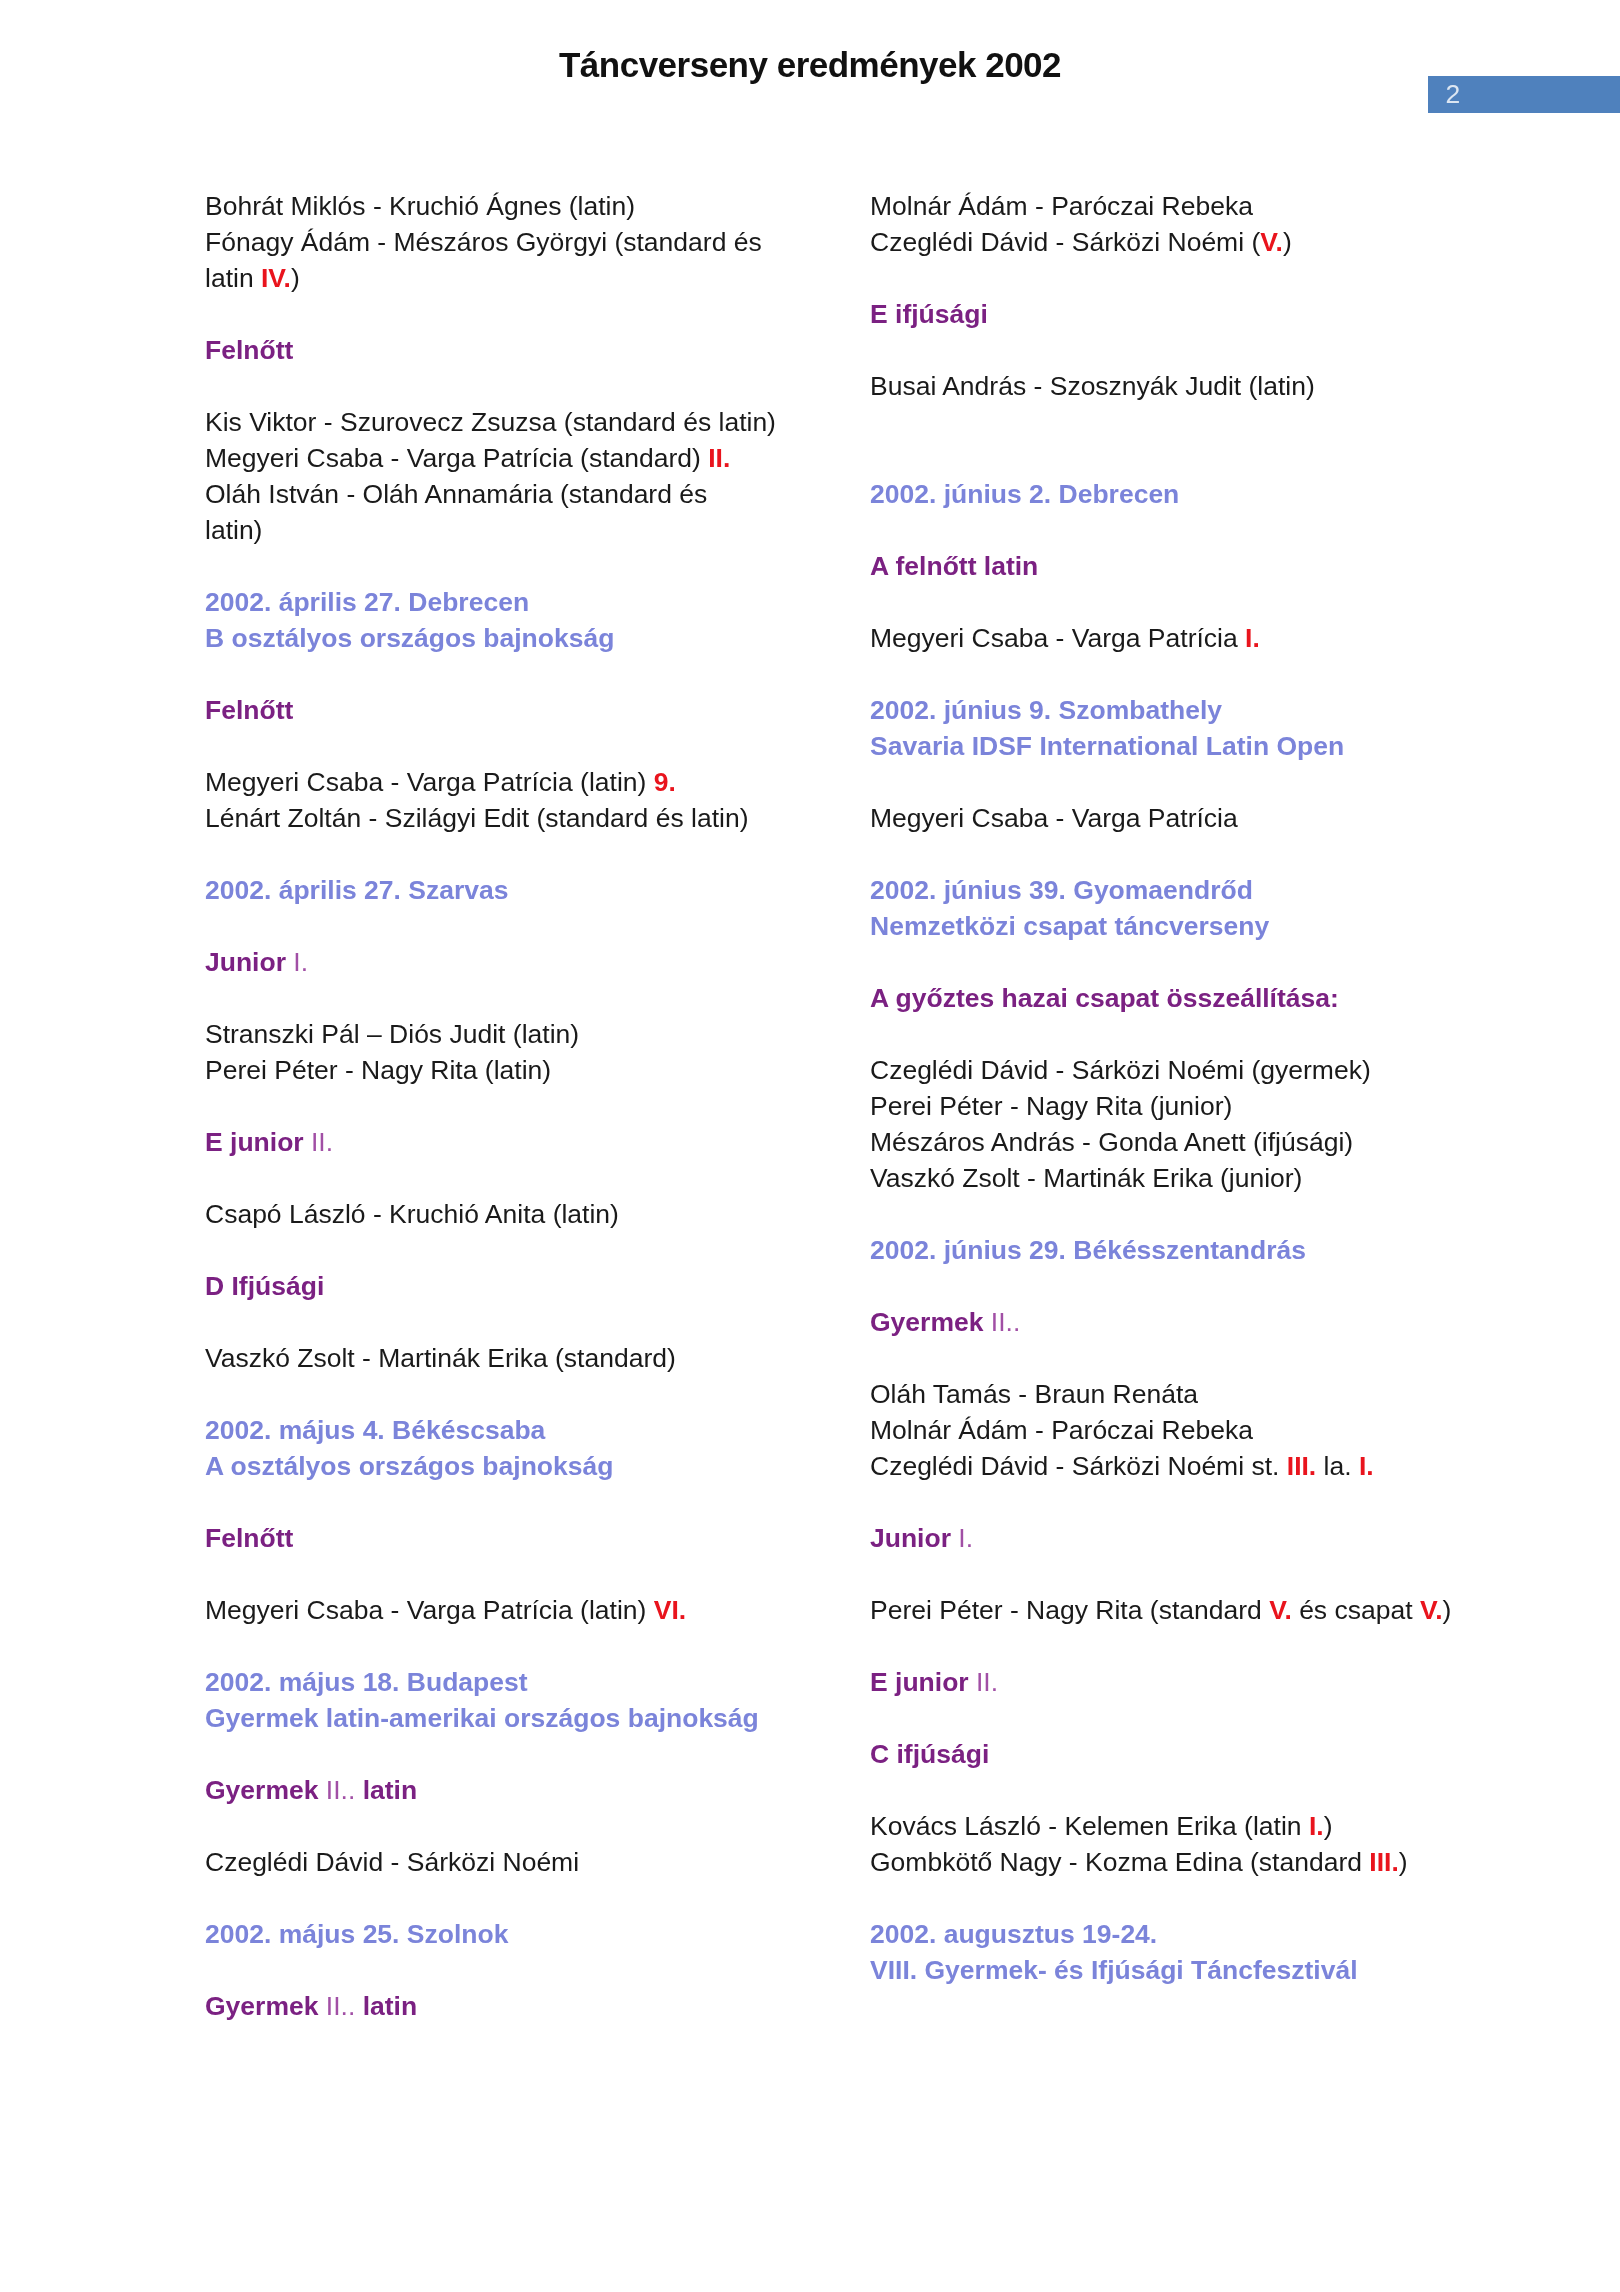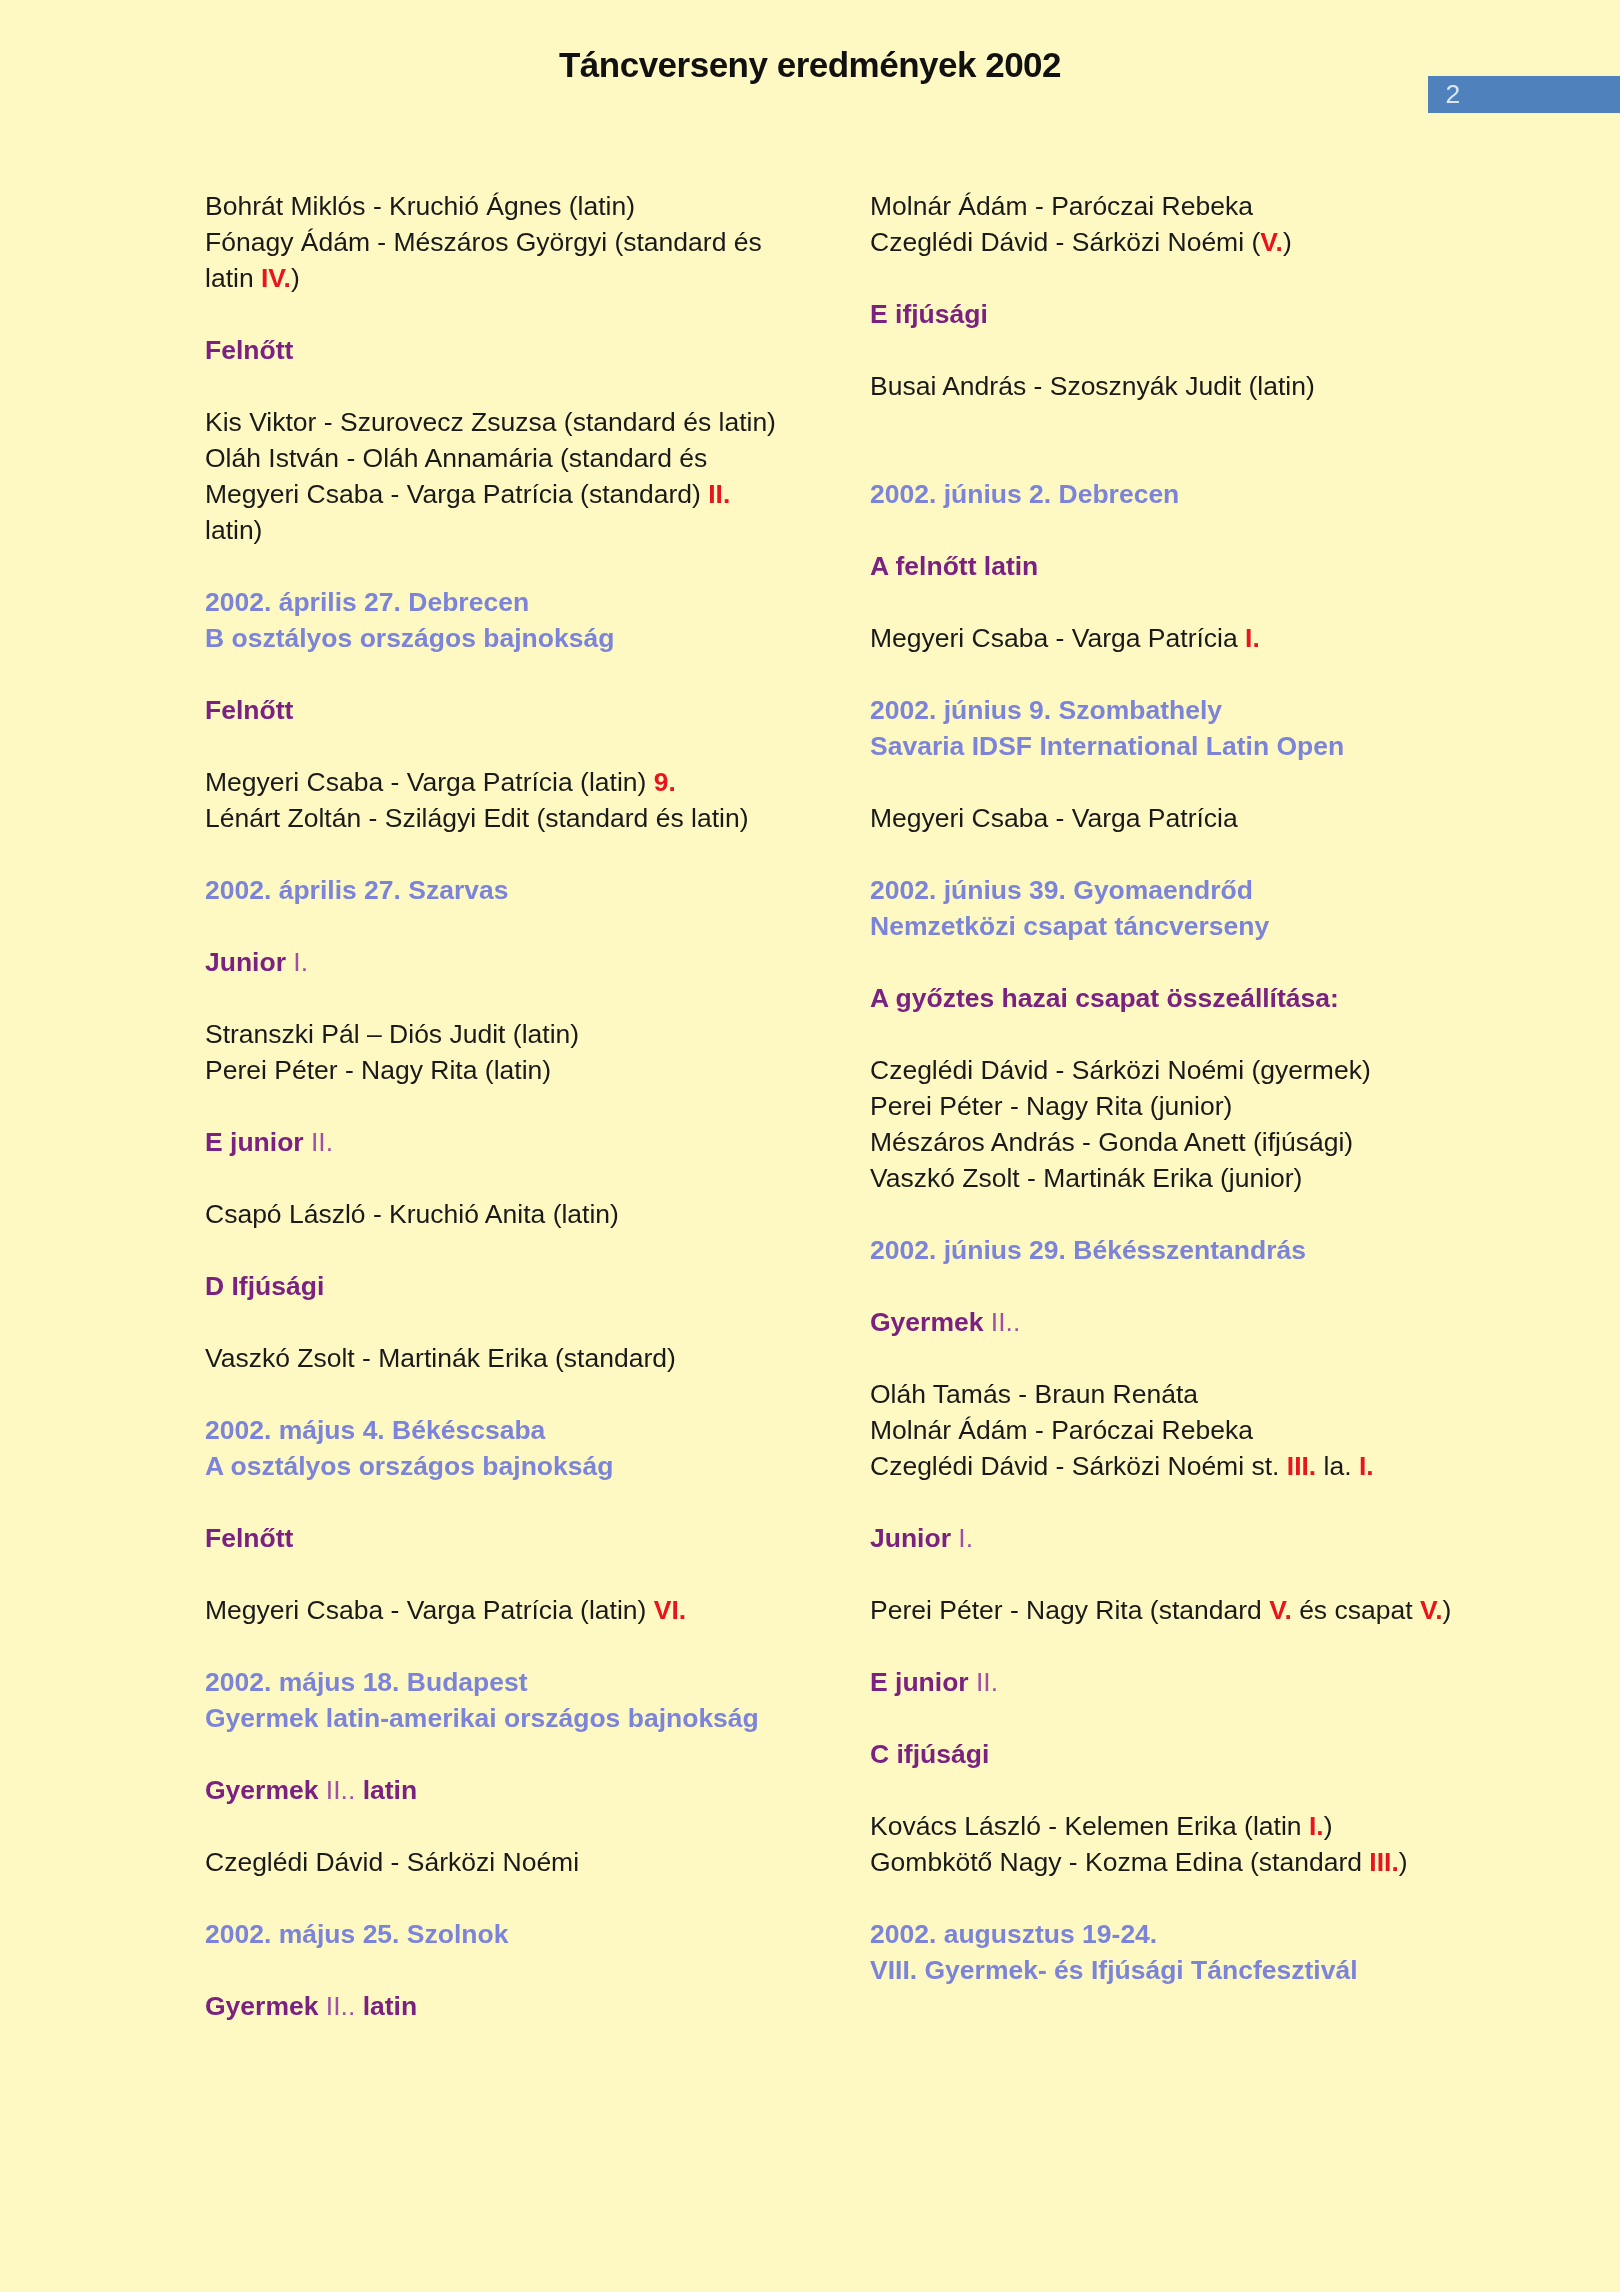--- a/index.html
+++ b/index.html
@@ -1,17 +1,17 @@
 <!DOCTYPE html>
 <html><head>
 <meta charset="utf-8">
 <style>
   html,body { margin:0; padding:0; background:#888; }
   .page {
-    width:1620px; height:2293px; position:relative; background:#fef9c3;
+    width:1620px; height:2293px; position:relative; background:#ffffff;
     font-family:"Liberation Sans", sans-serif; overflow:hidden; margin:0 auto;
   }
   .title {
     position:absolute; top:45px; left:0; width:100%;
     text-align:center; font-size:35px; font-weight:700; color:#111111;
     letter-spacing:-0.5px;
   }
   .badge {
     position:absolute; top:76px; right:0; width:192px; height:37px;
     background:#4f81bd; color:#dce6f2; font-size:26.5px;
@@ -41,22 +41,22 @@
       <div class="block names">
         <div class="line"><span>Bohrát Miklós - Kruchió Ágnes (latin)</span></div>
         <div class="line"><span>Fónagy Ádám - Mészáros Györgyi (standard és</span></div>
         <div class="line"><span>latin </span><span class="red">IV.</span><span>)</span></div>
       </div>
       <div class="block category">
         <div class="line"><span>Felnőtt</span></div>
       </div>
       <div class="block names">
         <div class="line"><span>Kis Viktor - Szurovecz Zsuzsa (standard és latin)</span></div>
+        <div class="line"><span>Megyeri Csaba - Varga Patrícia (standard) </span><span class="red">II.</span></div>
         <div class="line"><span>Oláh István - Oláh Annamária (standard és</span></div>
-        <div class="line"><span>Megyeri Csaba - Varga Patrícia (standard) </span><span class="red">II.</span></div>
         <div class="line"><span>latin)</span></div>
       </div>
       <div class="block date">
         <div class="line"><span>2002. április 27. Debrecen</span></div>
         <div class="line"><span>B osztályos országos bajnokság</span></div>
       </div>
       <div class="block category">
         <div class="line"><span>Felnőtt</span></div>
       </div>
       <div class="block names">

